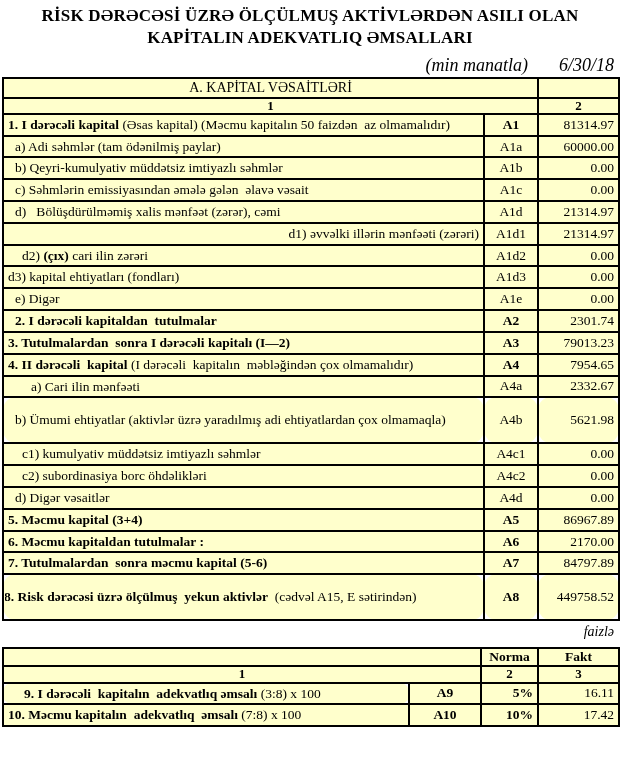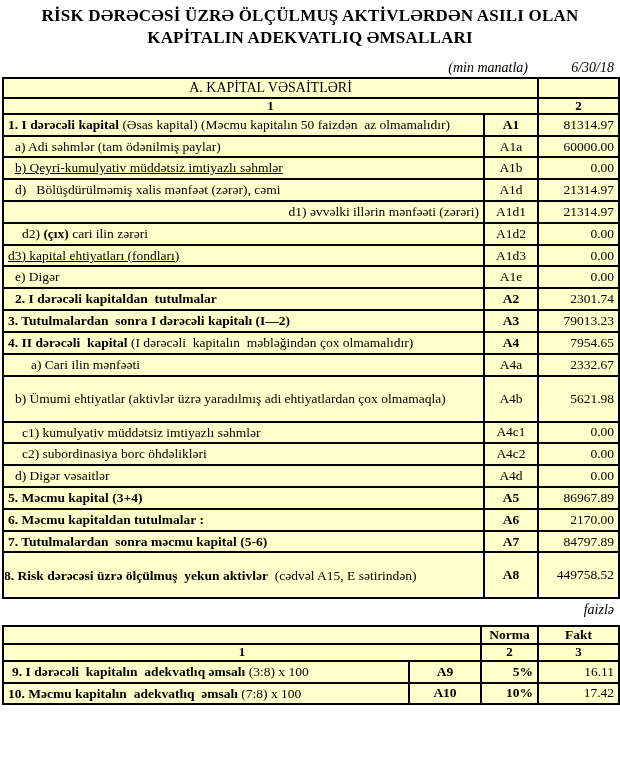--- a/index.html
+++ b/index.html
@@ -8,21 +8,21 @@
   body {
     width: 620px; height: 780px; overflow: hidden;
     background: #ffffff; color: #000000;
     font-family: "Liberation Serif", "DejaVu Serif", serif;
   }
   .page { width: 616px; margin: 0 2px; }
 
   .title { margin: 5px 0 9px 0; text-align: center; font-weight: bold;
            font-size: 17px; line-height: 1.28; letter-spacing: 0.2px; }
 
-  .meta-line { position: relative; height: 19px; font-style: italic; font-size: 14px; }
+  .meta-line { position: relative; height: 19px; font-style: italic; font-size: 18px; }
   .meta-line .unit-note { position: absolute; right: 90px; bottom: 1px; }
   .meta-line .date { position: absolute; right: 4px; bottom: 1px; }
 
   table.tbl { border-collapse: collapse; table-layout: fixed; width: 616px;
               font-size: 13.5px; }
   table.tbl td { border: 2px solid var(--line); background: var(--cell-bg);
                  padding: 1px 4px; vertical-align: middle; overflow: hidden;
                  height: 18px; }
 
   tr.section-row td { height: 20px; }
@@ -79,41 +79,46 @@
     <td class="label" style="padding-left: 4px;"><span class="pre"></span><span class="bseg">1. I dərəcəli kapital</span><span class="rest"> (Əsas kapital) (Məcmu kapitalın 50 faizdən  az olmamalıdır)</span></td>
     <td class="code bold">A1</td>
     <td class="value">81314.97</td>
   </tr>
         <tr>
     <td class="label" style="padding-left: 11px;"><span class="pre">a) Adi səhmlər (tam ödənilmiş paylar)</span><span class="bseg"></span><span class="rest"></span></td>
     <td class="code">A1a</td>
     <td class="value">60000.00</td>
   </tr>
         <tr>
-    <td class="label" style="padding-left: 11px; text-decoration: underline;"><span class="pre">b) Qeyri-kumulyativ müddətsiz imtiyazlı səhmlər</span><span class="bseg"></span><span class="rest"></span></td>
+    <td class="label" style="padding-left: 11px;"><span class="pre">b) Qeyri-kumulyativ müddətsiz imtiyazlı səhmlər</span><span class="bseg"></span><span class="rest"></span></td>
     <td class="code">A1b</td>
+    <td class="value">0.00</td>
+  </tr>
+        <tr>
+    <td class="label" style="padding-left: 11px;"><span class="pre">c) Səhmlərin emissiyasından əmələ gələn  əlavə vəsait</span><span class="bseg"></span><span class="rest"></span></td>
+    <td class="code">A1c</td>
     <td class="value">0.00</td>
   </tr>
         <tr>
     <td class="label" style="padding-left: 11px;"><span class="pre">d)   Bölüşdürülməmiş xalis mənfəət (zərər), cəmi</span><span class="bseg"></span><span class="rest"></span></td>
     <td class="code">A1d</td>
     <td class="value">21314.97</td>
   </tr>
         <tr>
     <td class="label" style="padding-left: 36px; text-align: right;"><span class="pre">d1) əvvəlki illərin mənfəəti (zərəri)</span><span class="bseg"></span><span class="rest"></span></td>
     <td class="code">A1d1</td>
     <td class="value">21314.97</td>
   </tr>
         <tr>
     <td class="label" style="padding-left: 18px;"><span class="pre">d2) </span><span class="bseg">(çıx)</span><span class="rest"> cari ilin zərəri</span></td>
     <td class="code">A1d2</td>
     <td class="value">0.00</td>
   </tr>
         <tr>
-    <td class="label" style=" text-decoration: underline;"><span class="pre">d3) kapital ehtiyatları (fondları)</span><span class="bseg"></span><span class="rest"></span></td>
+    <td class="label" style=""><span class="pre">d3) kapital ehtiyatları (fondları)</span><span class="bseg"></span><span class="rest"></span></td>
     <td class="code">A1d3</td>
     <td class="value">0.00</td>
   </tr>
         <tr>
     <td class="label" style="padding-left: 11px;"><span class="pre">e) Digər</span><span class="bseg"></span><span class="rest"></span></td>
     <td class="code">A1e</td>
     <td class="value">0.00</td>
   </tr>
         <tr>
     <td class="label" style="padding-left: 11px; margin-left: 42px;"><span class="pre"></span><span class="bseg">2. I dərəcəli kapitaldan  tutulmalar</span><span class="rest"></span></td>
@@ -192,21 +197,21 @@
         <td colspan="2"></td>
         <td>Norma</td>
         <td>Fakt</td>
       </tr>
       <tr class="colnum">
         <td colspan="2">1</td>
         <td>2</td>
         <td>3</td>
       </tr>
     <tr>
-    <td class="label" style="padding-left: 8px;"><span class="pre"></span><span class="bseg">9. I dərəcəli  kapitalın  adekvatlıq əmsalı</span><span class="rest"> (3:8) x 100</span></td>
+    <td class="label" style="padding-left: 20px; border-radius: 9px;"><span class="pre"></span><span class="bseg">9. I dərəcəli  kapitalın  adekvatlıq əmsalı</span><span class="rest"> (3:8) x 100</span></td>
     <td class="code bold">A9</td>
     <td class="value bold">5%</td>
     <td class="value">16.11</td>
   </tr>
         <tr>
     <td class="label" style="padding-left: 4px;"><span class="pre"></span><span class="bseg">10. Məcmu kapitalın  adekvatlıq  əmsalı</span><span class="rest"> (7:8) x 100</span></td>
     <td class="code bold">A10</td>
     <td class="value bold">10%</td>
     <td class="value">17.42</td>
   </tr>

